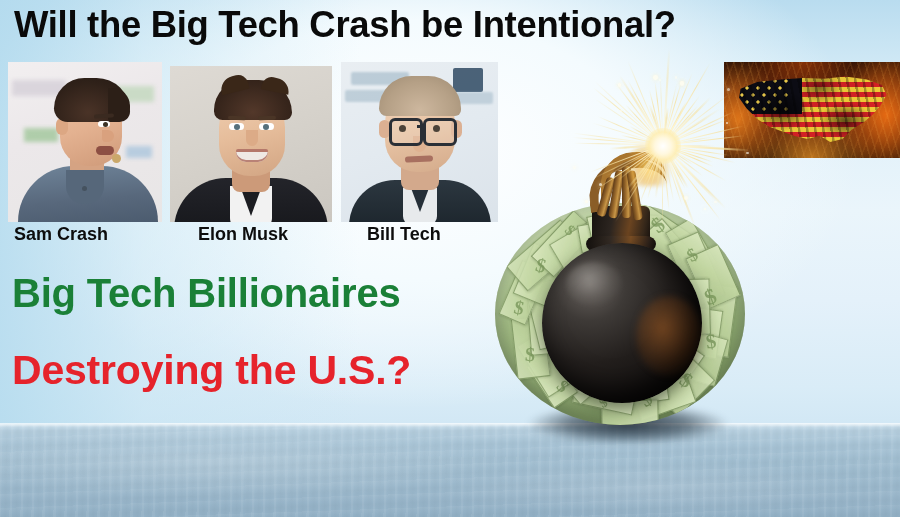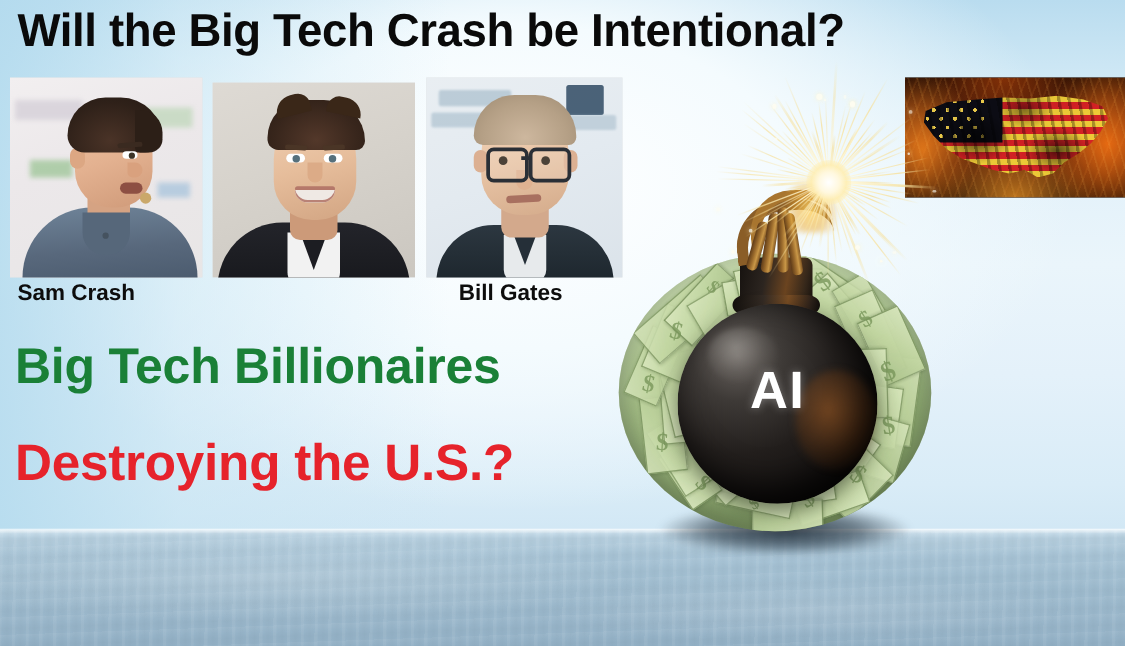--- a/index.html
+++ b/index.html
@@ -527,21 +527,22 @@
       <div class="fpart bgt-mouth"></div>
       <div class="fpart bgt-glass-l"></div>
       <div class="fpart bgt-glass-r"></div>
       <div class="fpart bgt-bridge"></div>
       <div class="fpart bgt-pup-l"></div>
       <div class="fpart bgt-pup-r"></div>
     </div>
   </div>
 
   <div class="pc-label l0">Sam Crash</div>
-  <div class="pc-label l2">Bill Gates</div>
+  <div class="pc-label l1">Elon Musk</div>
+  <div class="pc-label l2">Bill Tech</div>
 
   <div class="slogan red">Destroying the U.S.?</div>
   <div class="slogan green">Big Tech Billionaires</div>
 
   <div class="flag-card">
     <div class="flag-fire"></div>
     <div class="flag-fire-streaks"></div>
     <div class="usmap">
       <div class="usmap-stripes"></div>
       <div class="usmap-canton">
@@ -599,21 +600,20 @@
         <div class="ring-sign" style="font-size: 21.81px; left: 158.265px; top: 9.94572px; transform: rotate(-37.7031deg);">$</div>
         <div class="ring-sign" style="font-size: 18.4567px; left: 192.905px; top: 42.4317px; transform: rotate(-31.1385deg);">$</div>
         <div class="ring-sign" style="font-size: 21.9056px; left: 210.103px; top: 80.941px; transform: rotate(-21.4643deg);">$</div>
       </div>
 
     <div class="bomb-neck"></div>
     <div class="bomb-collar"></div>
     <div class="bomb-ball"></div>
     <div class="bomb-gloss"></div>
     <div class="bomb-rust"></div>
-    <div class="bomb-ai">AI</div>
 
     <div class="fuse-curve"></div>
     <div class="fuse-curve2"></div>
     <div class="fuse f1"></div>
     <div class="fuse f2"></div>
     <div class="fuse f3"></div>
     <div class="fuse f4"></div>
     <div class="fuse-glow"></div>
 
     <div class="spark-rays" id="spark-rays">

